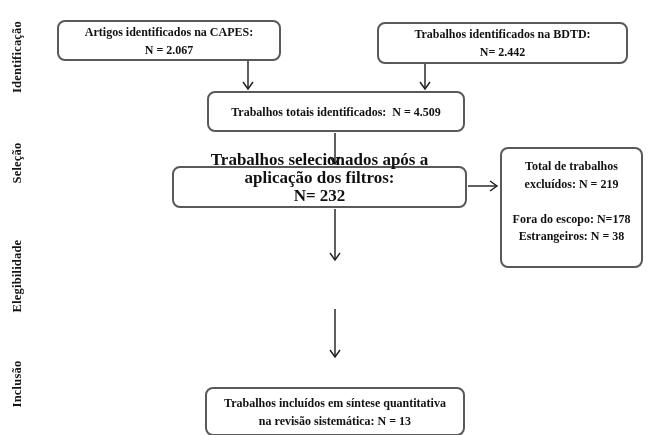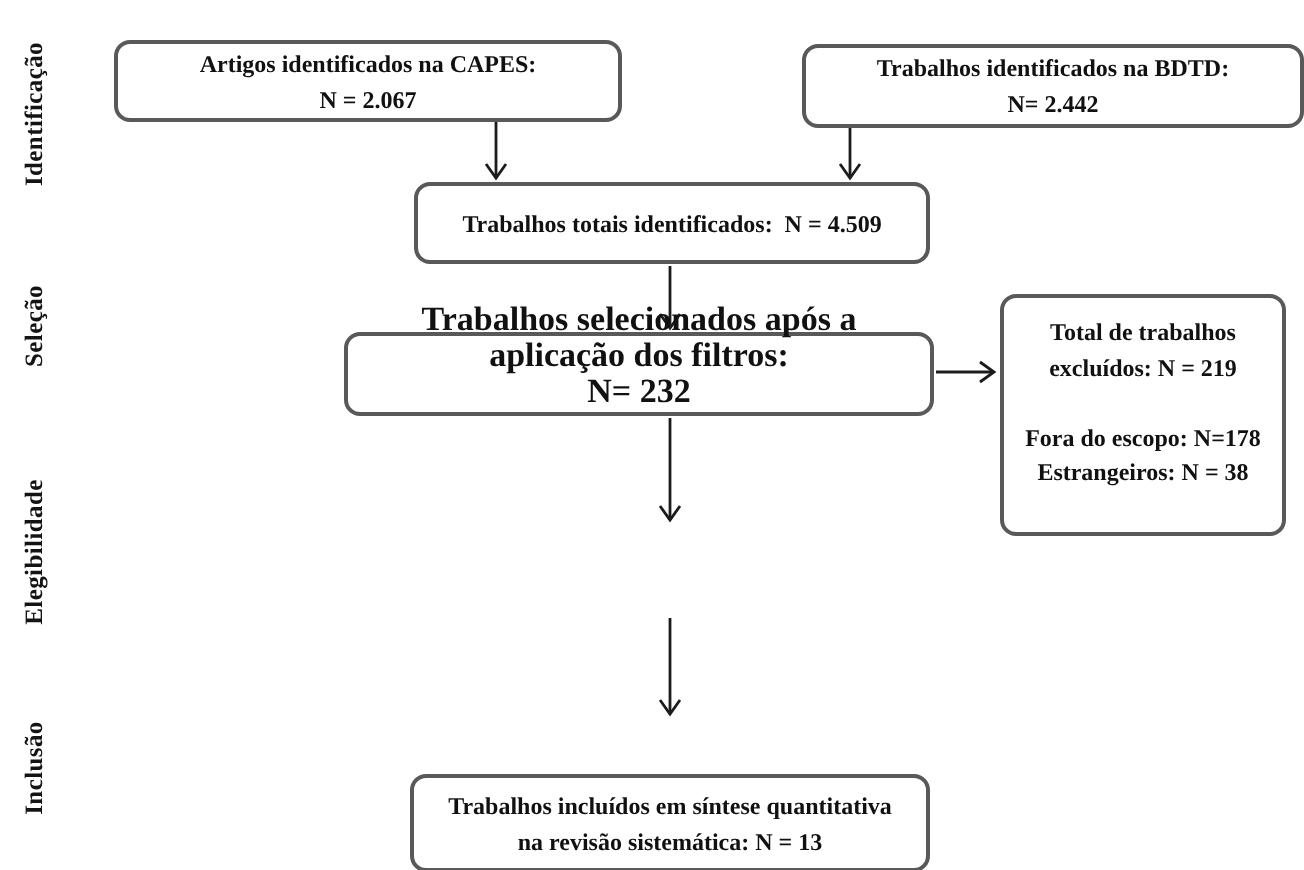--- a/index.html
+++ b/index.html
@@ -83,26 +83,26 @@
     <g>
       <line x1="335" y1="209" x2="335" y2="260"></line>
       <polyline points="330,253 335,260 340,253"></polyline>
     </g>
     <g>
       <line x1="335" y1="309" x2="335" y2="357"></line>
       <polyline points="330,350 335,357 340,350"></polyline>
     </g>
   </svg>
 
-  <div class="flow-box" style="left:57px; top:20px; width:254px; height:41px;align-items:center;">
+  <div class="flow-box" style="left:57px; top:20px; width:224px; height:41px;align-items:center;">
       <div class="line">Artigos identificados na CAPES:</div>
       <div class="line">N = 2.067</div>
     </div>
 
-  <div class="flow-box" style="left:377px; top:22px; width:251px; height:42px;margin-left:24px;">
+  <div class="flow-box" style="left:377px; top:22px; width:251px; height:42px;">
       <div class="line">Trabalhos identificados na BDTD:</div>
       <div class="line">N= 2.442</div>
     </div>
 
   <div class="flow-box" style="left:207px; top:91px; width:258px; height:41px;text-align:center;">
       <div class="line">Trabalhos totais identificados:  N = 4.509</div>
     </div>
 
   <div class="flow-box tight" style="left:172px; top:166px; width:295px; height:42px;">
       <div class="line">Trabalhos selecionados após a aplicação dos filtros:</div>

